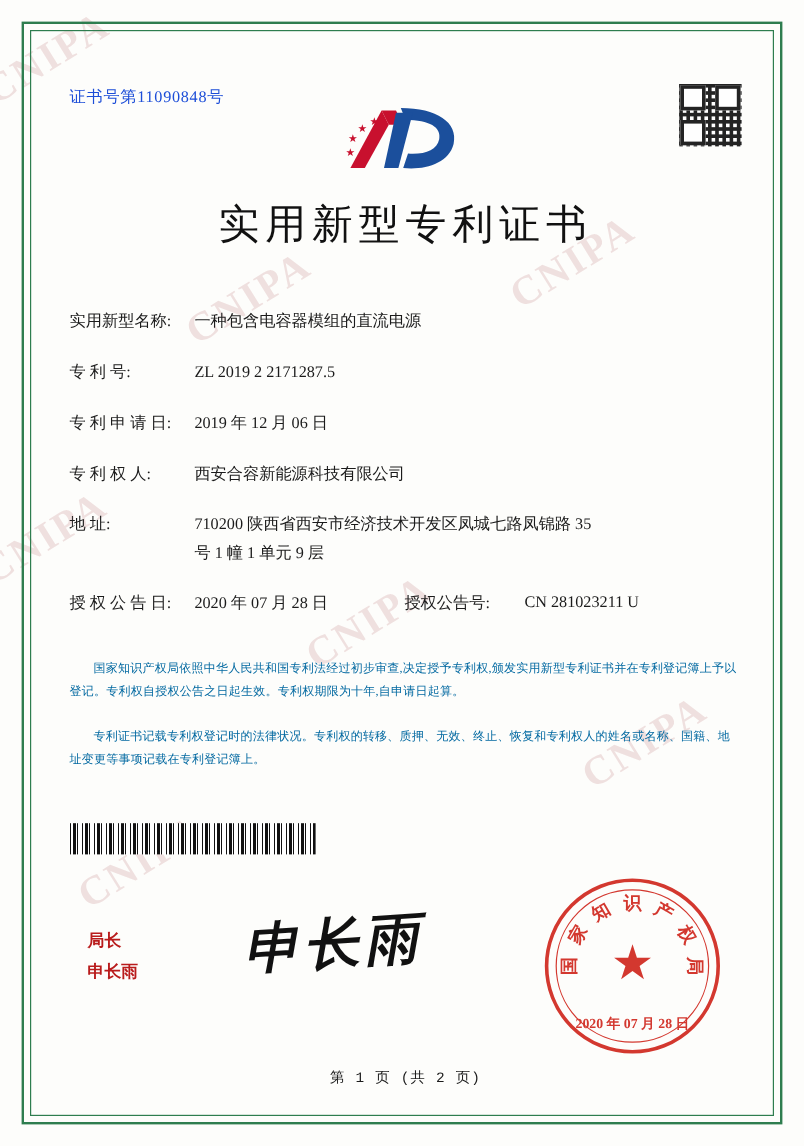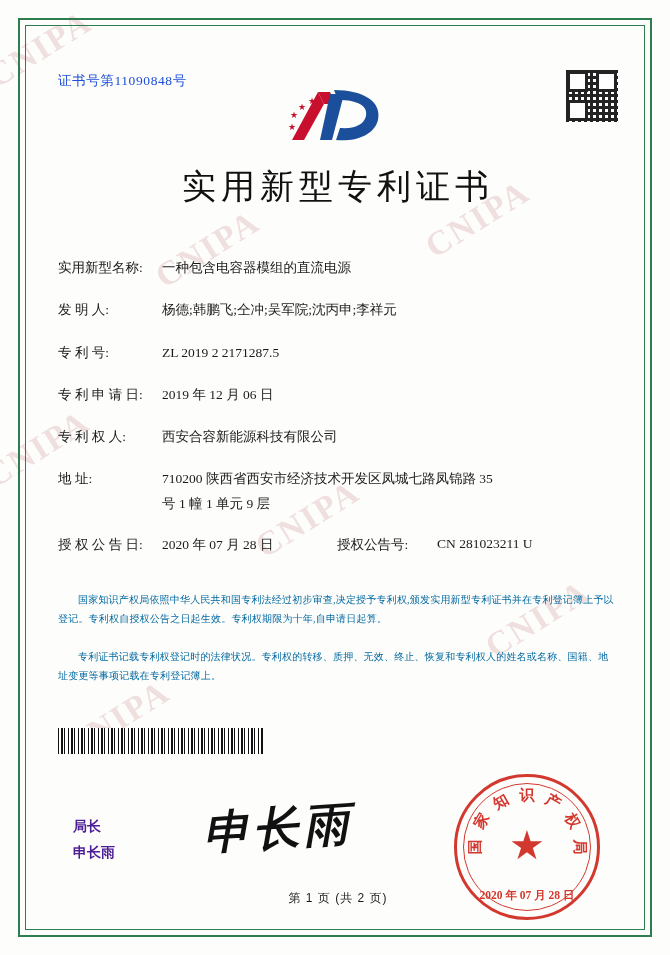--- a/index.html
+++ b/index.html
@@ -200,21 +200,21 @@
   .sig-block {
     margin-top: 30px;
     position: relative;
     height: 120px;
   }
   .sig-labels {
     font-family: "Liberation Serif", "DejaVu Serif", serif;
     font-size: 14px;
     font-weight: bold;
     line-height: 1.9;
-    color: #4c1d95;
+    color: #b91c1c;
     position: absolute;
     left: 15px;
     top: 30px;
   }
   .sig-script {
     position: absolute;
     left: 145px;
     top: 14px;
     font-family: "Liberation Serif", "DejaVu Serif", serif;
     font-size: 46px;
@@ -273,21 +273,21 @@
     font-weight: bold;
     color: #d0281e;
   }
 
   .footer {
     position: absolute;
     left: 0;
     right: 0;
     bottom: 8px;
     text-align: center;
-    font-family: Liberation Sans, sans-serif;
+    font-family: Liberation Mono, monospace;
     font-size: 12px;
     color: #1b1b1b;
     letter-spacing: 1px;
   }
 </style>
 </head>
 <body>
 
 <div class="page">
 
@@ -330,24 +330,20 @@
 
     <div class="title">实用新型专利证书</div>
 
     <div class="fields">
 
       <div class="field-row">
         <div class="field-label">实用新型名称:</div>
         <div class="field-value">一种包含电容器模组的直流电源</div>
       </div>
 
-      <div class="field-row">
-        <div class="field-label">发    明    人:</div>
-        <div class="field-value">杨德;韩鹏飞;仝冲;吴军院;沈丙申;李祥元</div>
-      </div>
 
       <div class="field-row">
         <div class="field-label">专    利    号:</div>
         <div class="field-value">ZL 2019 2 2171287.5</div>
       </div>
 
       <div class="field-row">
         <div class="field-label">专 利 申 请 日:</div>
         <div class="field-value">2019 年 12 月 06 日</div>
       </div>

